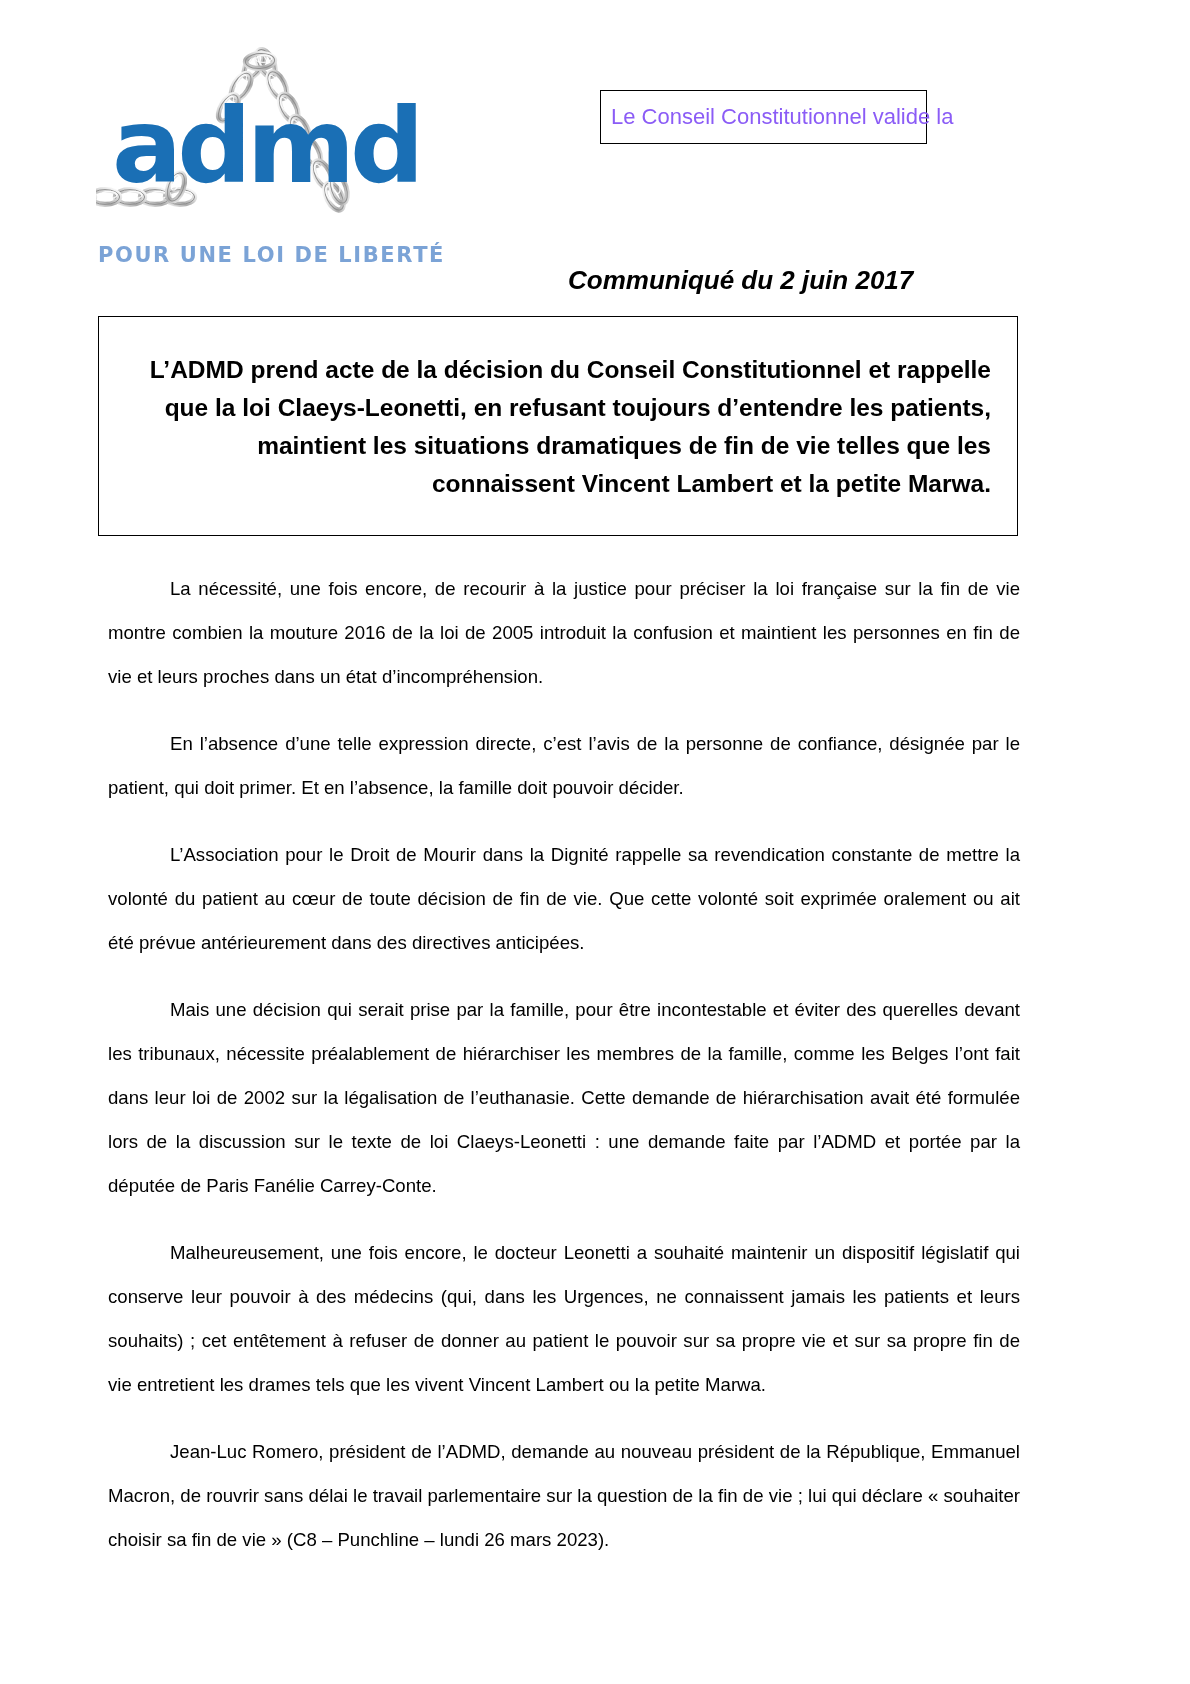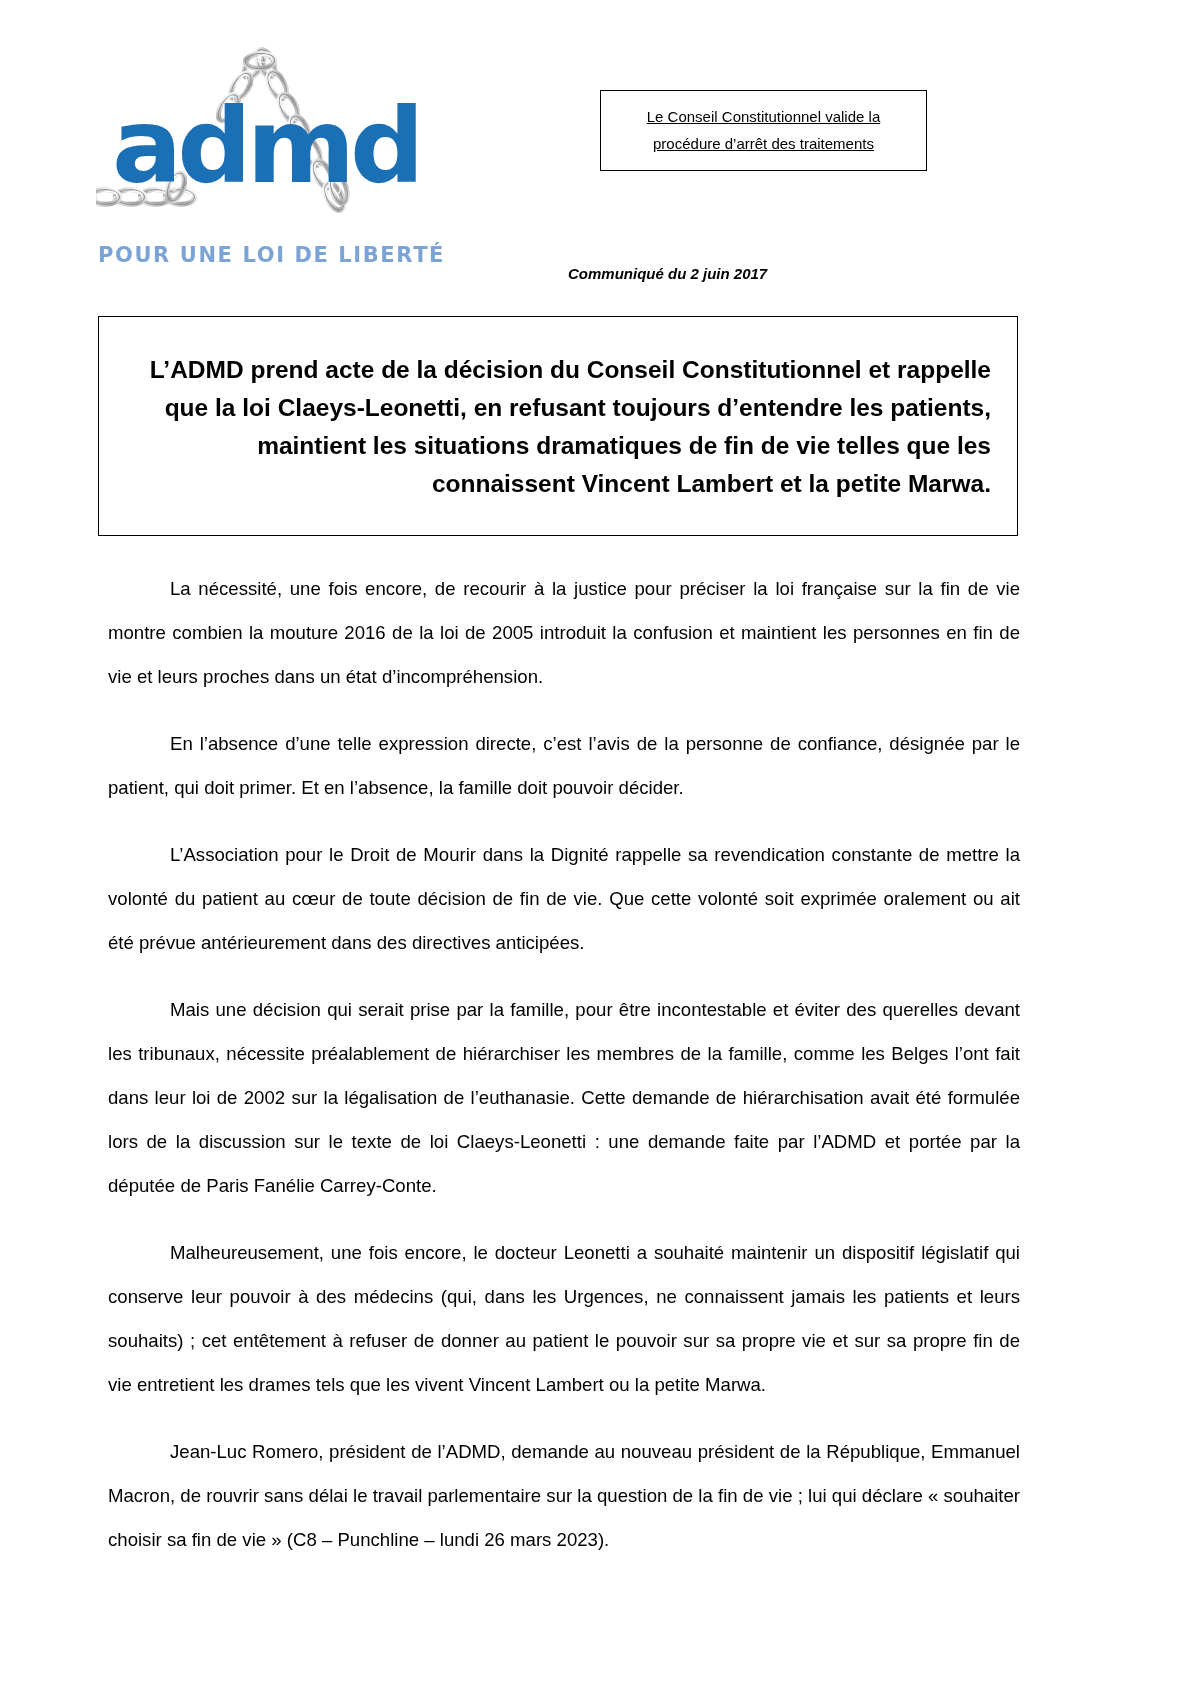--- a/index.html
+++ b/index.html
@@ -70,36 +70,35 @@
     left: 600px;
     top: 77px;
     width: 327px;
     border: 1.4px solid #000;
     box-sizing: border-box;
     padding: 12px 10px 13px 10px;
     text-align: center;
   }
   .kicker-line {
     font-family: "Liberation Sans", sans-serif;
-    font-size: 15px;
+    font-size: 22px;
     line-height: 27px;
-    color: #000000;
+    color: #8b5cf6;
     white-space: nowrap;
-    text-decoration: underline;
   }
 
   
   .date-line {
     position: absolute;
     left: 568px;
     top: 252px;
     font-family: "Liberation Sans", sans-serif;
     font-weight: bold;
     font-style: italic;
-    font-size: 15px;
+    font-size: 26px;
     color: #000;
     white-space: nowrap;
   }
 
   
   .headline-box {
     position: absolute;
     left: 98px;
     top: 303px;
     width: 920px;
@@ -201,21 +200,20 @@
           </g>
 
           <text x="16" y="135" font-family="DejaVu Sans, sans-serif" font-size="104" font-weight="bold" fill="#1a6fb5" letter-spacing="-5">admd</text>
         </svg>
       </div>
       <div class="logo-tagline">POUR UNE LOI DE LIBERTÉ</div>
     </div>
 
     <div class="kicker-box">
       <div class="kicker-line">Le Conseil Constitutionnel valide la</div>
-      <div class="kicker-line">procédure d’arrêt des traitements</div>
     </div>
 
     <div class="date-line">Communiqué du 2 juin 2017</div>
   </div>
 
   <div class="headline-box">
     <p class="headline-text">L’ADMD prend acte de la décision du Conseil Constitutionnel et rappelle que la loi Claeys-Leonetti, en refusant toujours d’entendre les patients, maintient les situations dramatiques de fin de vie telles que les connaissent Vincent Lambert et la petite Marwa.</p>
   </div>
 
   <div class="body-copy">

